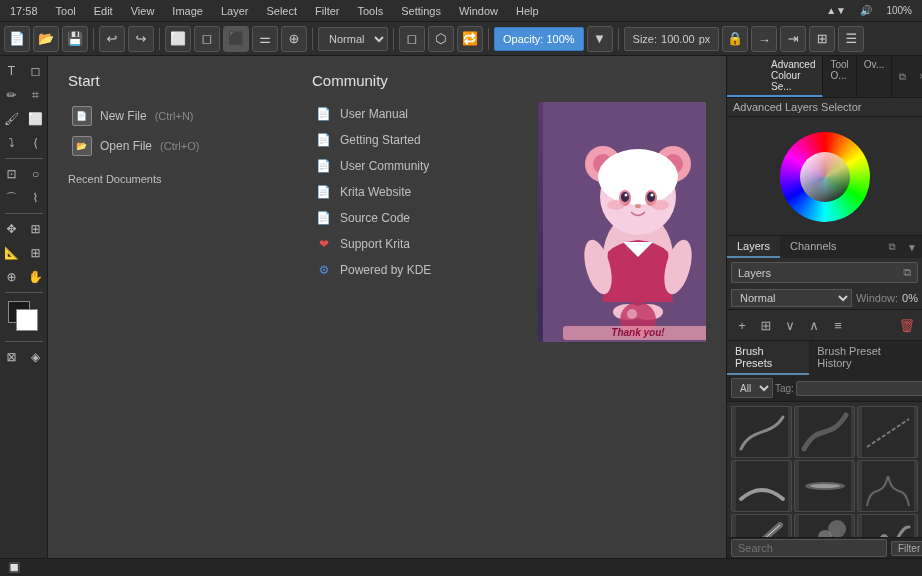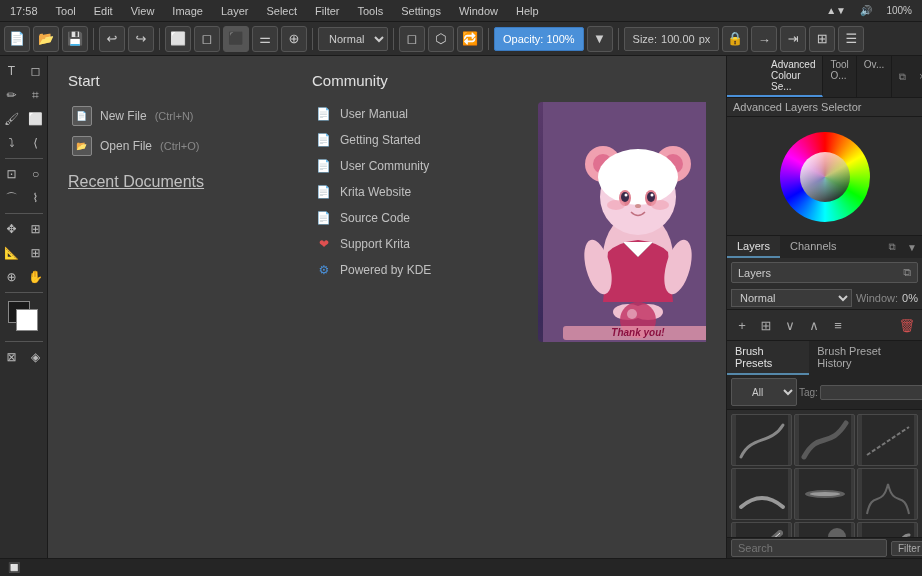--- a/index.html
+++ b/index.html
@@ -33,21 +33,21 @@
     
     #start-panel { background: #3c3c3c; padding: 16px 20px; display: flex; gap: 0; flex: 1; overflow: hidden; justify-content: space-between; }
 
     .start-col { display: flex; flex-direction: column; }
     .start-col h2 { font-size: 15px; color: #e0e0e0; margin-bottom: 12px; font-weight: 500; }
 
     .start-left { width: 220px; }
     .start-item { display: flex; align-items: center; gap: 8px; padding: 5px 4px; cursor: pointer; border-radius: 3px; color: #c0c0c0; font-size: 12px; }
     .file-icon { width: 20px; height: 20px; border: 1px solid #888; border-radius: 2px; background: #555; display: flex; align-items: center; justify-content: center; font-size: 9px; color: #aaa; }
     .key-hint { color: #888; font-size: 11px; }
-    .recent-label { color: #c0c0c0; font-size: 16px; margin-top: 12px; font-weight: 500; text-decoration: underline; }
+    .recent-label { color: #c0c0c0; font-size: 11px; margin-top: 12px; font-weight: 500; }
 
     
     .community-col { width: 210px; padding-left: 24px; }
     .comm-item { display: flex; align-items: center; gap: 8px; padding: 5px 4px; cursor: pointer; border-radius: 3px; color: #c0c0c0; font-size: 12px; }
     .comm-icon { width: 16px; height: 16px; display: flex; align-items: center; justify-content: center; font-size: 12px; }
     .heart-icon { color: #e05050; }
     .kde-icon { color: #4a90d9; }
 
     
     .news-col { flex: 1; padding-left: 24px; overflow: hidden; }
@@ -435,21 +435,21 @@
         <div class="layer-act-btn layer-act-del">🗑</div>
       </div>
     </div>
 
     <div class="brush-section">
       <div class="brush-tabs">
         <div class="brush-tab active">Brush Presets</div>
         <div class="brush-tab">Brush Preset History</div>
       </div>
       <div class="brush-filter-row">
-        <select class="tb-select" style="font-size:10px;padding:1px 16px;height:28px;">
+        <select class="tb-select" style="font-size:10px;padding:1px 4px;height:20px;">
           <option>All</option>
         </select>
         <span style="font-size:10px;color:#888;">Tag:</span>
         <input class="brush-filter-input" type="text" style="">
 
       </div>
       <div class="brush-grid">
 
         <div class="brush-cell">
           <svg width="52" height="50">

